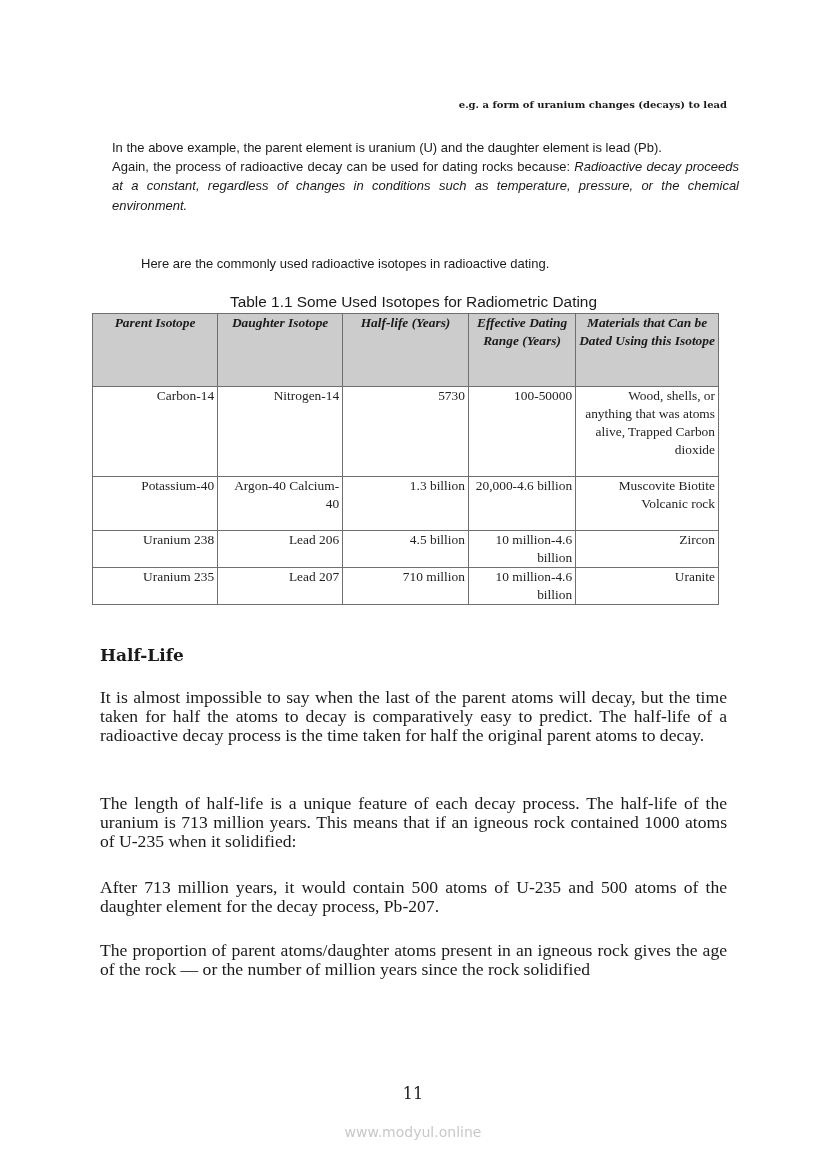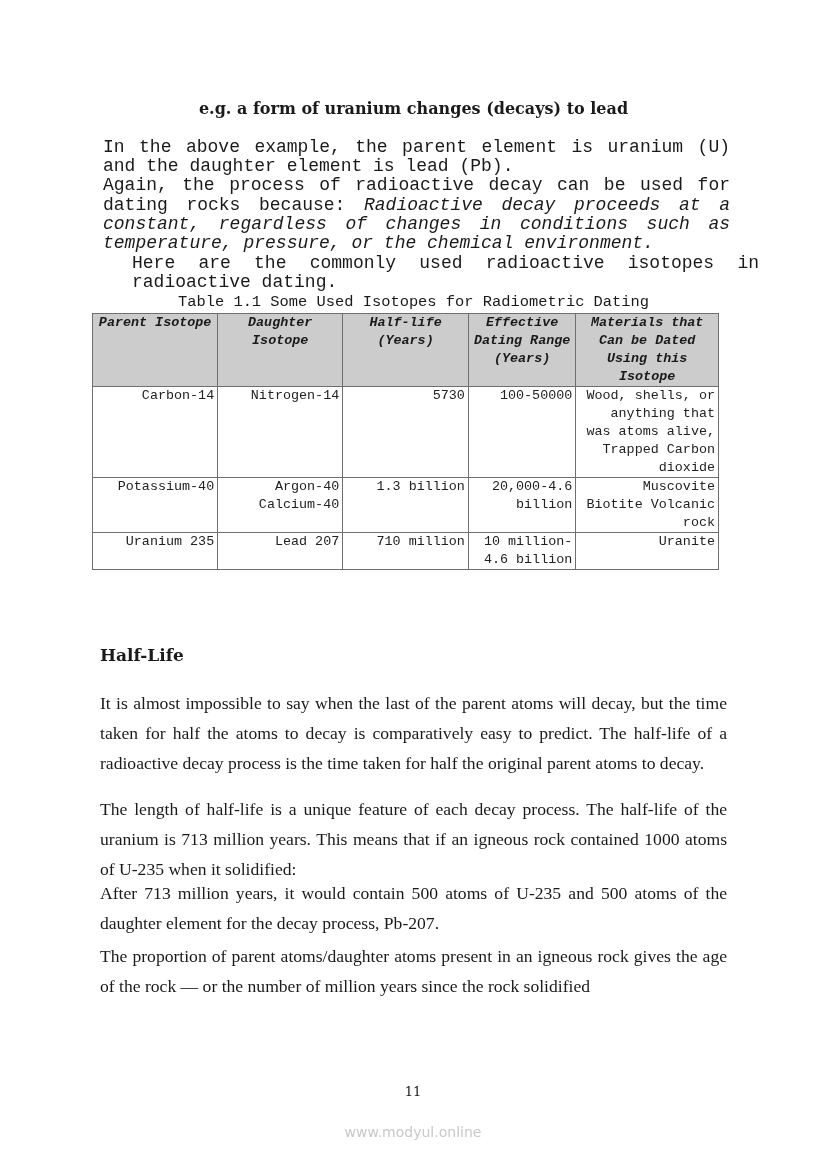--- a/index.html
+++ b/index.html
@@ -4,65 +4,65 @@
   <style>
     html, body { margin: 0; padding: 0; background: #ffffff; }
     body {
       width: 826px; height: 1169px; position: relative; overflow: hidden;
       font-family: "DejaVu Serif", "Liberation Serif", serif;
       color: #1a1a1a;
     }
     .page { position: absolute; left: 100px; top: 0; width: 627px; }
     .example {
       position: absolute; top: 99px; left: 0; width: 627px;
-      text-align: center; font-weight: bold; font-size: 16px;
+      text-align: right; font-weight: bold; font-size: 10px;
       font-family: "DejaVu Serif", serif;
     }
     .para {
-      position: absolute; left: 3px; width: 627px;
-      font-family: Liberation Mono, monospace; font-size: 18px;
+      position: absolute; left: 12px; width: 627px;
+      font-family: Liberation Sans, sans-serif; font-size: 13px;
       line-height: 19.2px; text-align: justify;
     }
     .para .ital { font-style: italic; }
     .p1 { top: 138px; }
     .p2 { top: 254px; margin-left: 29px; }
     .caption {
       position: absolute; top: 293px; left: 0; width: 627px; text-align: center;
-      font-family: Liberation Mono, monospace; font-size: 15.4px;
+      font-family: Liberation Sans, sans-serif; font-size: 15.4px;
     }
     table.iso {
       position: absolute; top: 313px; left: -8px; width: 627px;
-      border-collapse: collapse; font-family: Liberation Mono, monospace;
+      border-collapse: collapse; font-family: Liberation Serif, serif;
       font-size: 13.4px; line-height: 18px;
     }
     table.iso th, table.iso td {
       border: 1px solid #6f6f6f; vertical-align: top; text-align: center; padding: 0 3px;
     }
     table.iso th {
       background: #cccccc; font-style: italic; font-weight: bold; height: 72px;
     }
     table.iso td { color: #222; text-align: right; }
     .col0 { width: 119px; } .col1 { width: 119px; } .col2 { width: 120px; }
     .col3 { width: 101px; } .col4 { width: 137px; }
     .heading {
       position: absolute; top: 645px; left: 0;
       font-family: "DejaVu Serif", serif; font-weight: bold; font-size: 17px;
     }
     .body-para {
       position: absolute; left: 0; width: 627px;
       font-family: "Liberation Serif", serif; font-size: 17.6px;
-      line-height: 30px; text-align: justify;
+      line-height: 19px; text-align: justify;
     }
     .b1 { top: 688px; }
     .b2 { top: 794px; }
     .b3 { top: 878px; }
     .b4 { top: 941px; }
     .pagenum {
       position: absolute; top: 1084px; left: 0; width: 826px; text-align: center;
-      font-family: "DejaVu Serif", serif; font-size: 13px;
+      font-family: "DejaVu Serif", serif; font-size: 16px;
     }
     .watermark {
       position: absolute; top: 1124px; left: 0; width: 826px; text-align: center;
       font-family: "DejaVu Sans", sans-serif; font-size: 14px; color: #c8c8c8;
     }
   </style>
 </head>
 <body>
 
 <div class="page">
@@ -97,20 +97,27 @@
         <td>Wood, shells, or anything that was atoms alive, Trapped Carbon dioxide</td>
       </tr>
       <tr style="height:54px">
         <td>Potassium-40</td>
         <td>Argon-40 Calcium-40</td>
         <td>1.3 billion</td>
         <td>20,000-4.6 billion</td>
         <td>Muscovite Biotite Volcanic rock</td>
       </tr>
       <tr style="height:36px">
+        <td>Uranium 238</td>
+        <td>Lead 206</td>
+        <td>4.5 billion</td>
+        <td>10 million-4.6 billion</td>
+        <td>Zircon</td>
+      </tr>
+      <tr style="height:36px">
         <td>Uranium 235</td>
         <td>Lead 207</td>
         <td>710 million</td>
         <td>10 million-4.6 billion</td>
         <td>Uranite</td>
       </tr>
     </tbody>
   </table>
 
   <div class="heading">Half-Life</div>

